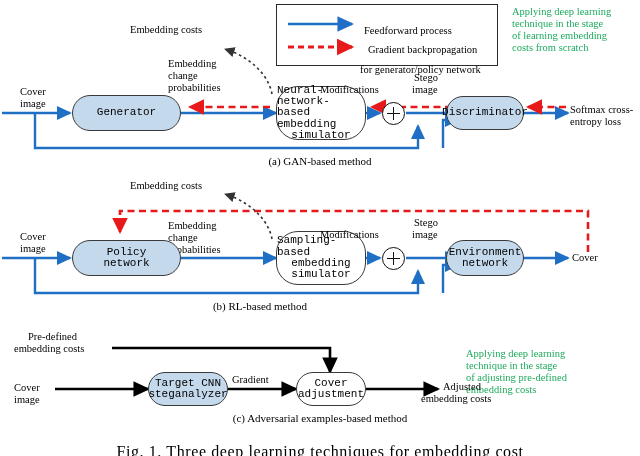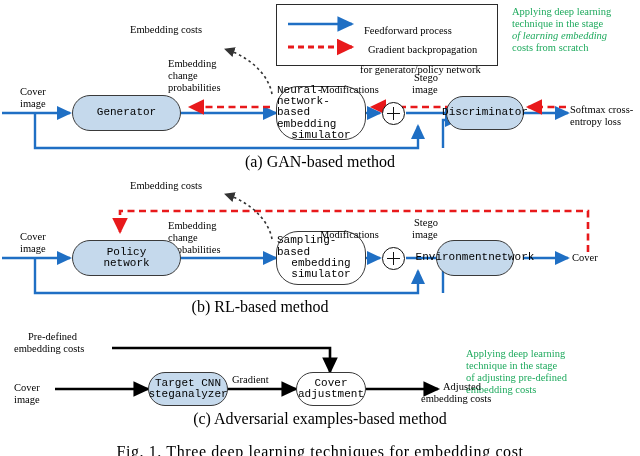--- a/index.html
+++ b/index.html
@@ -2,21 +2,21 @@
 <html><head>
 <meta charset="utf-8">
 <style>
   html,body{margin:0;padding:0;background:#ffffff;}
   body{width:640px;height:456px;position:relative;overflow:hidden;
        font-family:"Liberation Serif", serif;color:#000;}
   .fig{position:absolute;left:0;top:0;width:640px;height:456px;}
   .lbl{position:absolute;font-family:"Liberation Serif", serif;font-size:10.5px;
        line-height:11.5px;color:#000;white-space:pre;}
   .green{color:#1faa5e;font-size:10.5px;line-height:11.6px;}
-  .cap{font-size:16px;}
+  .cap{font-size:11px;}
   .node{position:absolute;display:flex;align-items:center;justify-content:center;
         text-align:left;font-size:11px;line-height:11.3px;
         border:1.6px solid #3a3a3a;box-sizing:border-box;font-family:Liberation Mono, monospace;}
   .node.fill{background:#c5d9ec;}
   .node.white{background:#ffffff;}
   .node.pill{border-radius:999px;}
   .node.soft{border-radius:22px;}
   .legendbox{position:absolute;border:1.6px solid #2b2b2b;background:#fff;
              box-sizing:border-box;}
   .adder{position:absolute;border:1.7px solid #111;border-radius:50%;
@@ -102,21 +102,21 @@
   <svg width="640" height="456">
     <path d="M288,24 H352" stroke="#1f6fc4" stroke-width="2.6" fill="none" marker-end="url(#ahBlue)"></path>
     <path d="M288,47 H352" stroke="#e8191b" stroke-width="2.8" fill="none" stroke-dasharray="6,4" marker-end="url(#ahRed)"></path>
   </svg>
   <div class="lbl" style="left:364px;top:18px;margin-top:7px;">Feedforward process</div>
   <div class="lbl" style="left:368px;top:35px;margin-top:9px;">Gradient backpropagation</div>
   <div class="lbl" style="left:360px;top:47px;margin-top:17px;">for generator/policy network</div>
 
   <div class="lbl green" style="left:512px;top:6px;">Applying deep learning</div>
   <div class="lbl green" style="left:512px;top:18px;">technique in the stage</div>
-  <div class="lbl green" style="left:512px;top:30px;font-style:italic;">of learning embedding</div>
+  <div class="lbl green" style="left:512px;top:30px;">of learning embedding</div>
   <div class="lbl green" style="left:512px;top:42px;">costs from scratch</div>
 
   <div class="lbl" style="left:130px;top:24px;">Embedding costs</div>
 
   <div class="lbl" style="left:168px;top:58px;">Embedding</div>
   <div class="lbl" style="left:168px;top:70px;">change</div>
   <div class="lbl" style="left:168px;top:82px;">probabilities</div>
 
   <div class="lbl" style="left:20px;top:86px;">Cover</div>
   <div class="lbl" style="left:20px;top:98px;">image</div>
@@ -167,21 +167,21 @@
     <span>simulator</span>
   </div>
 
   <div class="lbl" style="left:320px;top:229px;">Modifications</div>
 
   <div class="lbl" style="left:414px;top:217px;">Stego</div>
   <div class="lbl" style="left:412px;top:229px;">image</div>
 
   <div class="adder" style="left:382px;top:247px;width:23px;height:23px;"></div>
 
-  <div class="node fill pill" style="left:436px;top:240px;width:78px;height:36px;">
+  <div class="node fill pill" style="left:446px;top:240px;width:78px;height:36px;flex-direction:column;">
     <span>Environment</span>
     <span>network</span>
   </div>
 
   <div class="lbl" style="left:572px;top:252px;">Cover</div>
 
   <div class="lbl cap" style="left:0px;top:301px;width:520px;text-align:center;">(b) RL-based method</div>
 
   <div class="lbl green" style="left:466px;top:348px;">Applying deep learning</div>
   <div class="lbl green" style="left:466px;top:360px;">technique in the stage</div>

